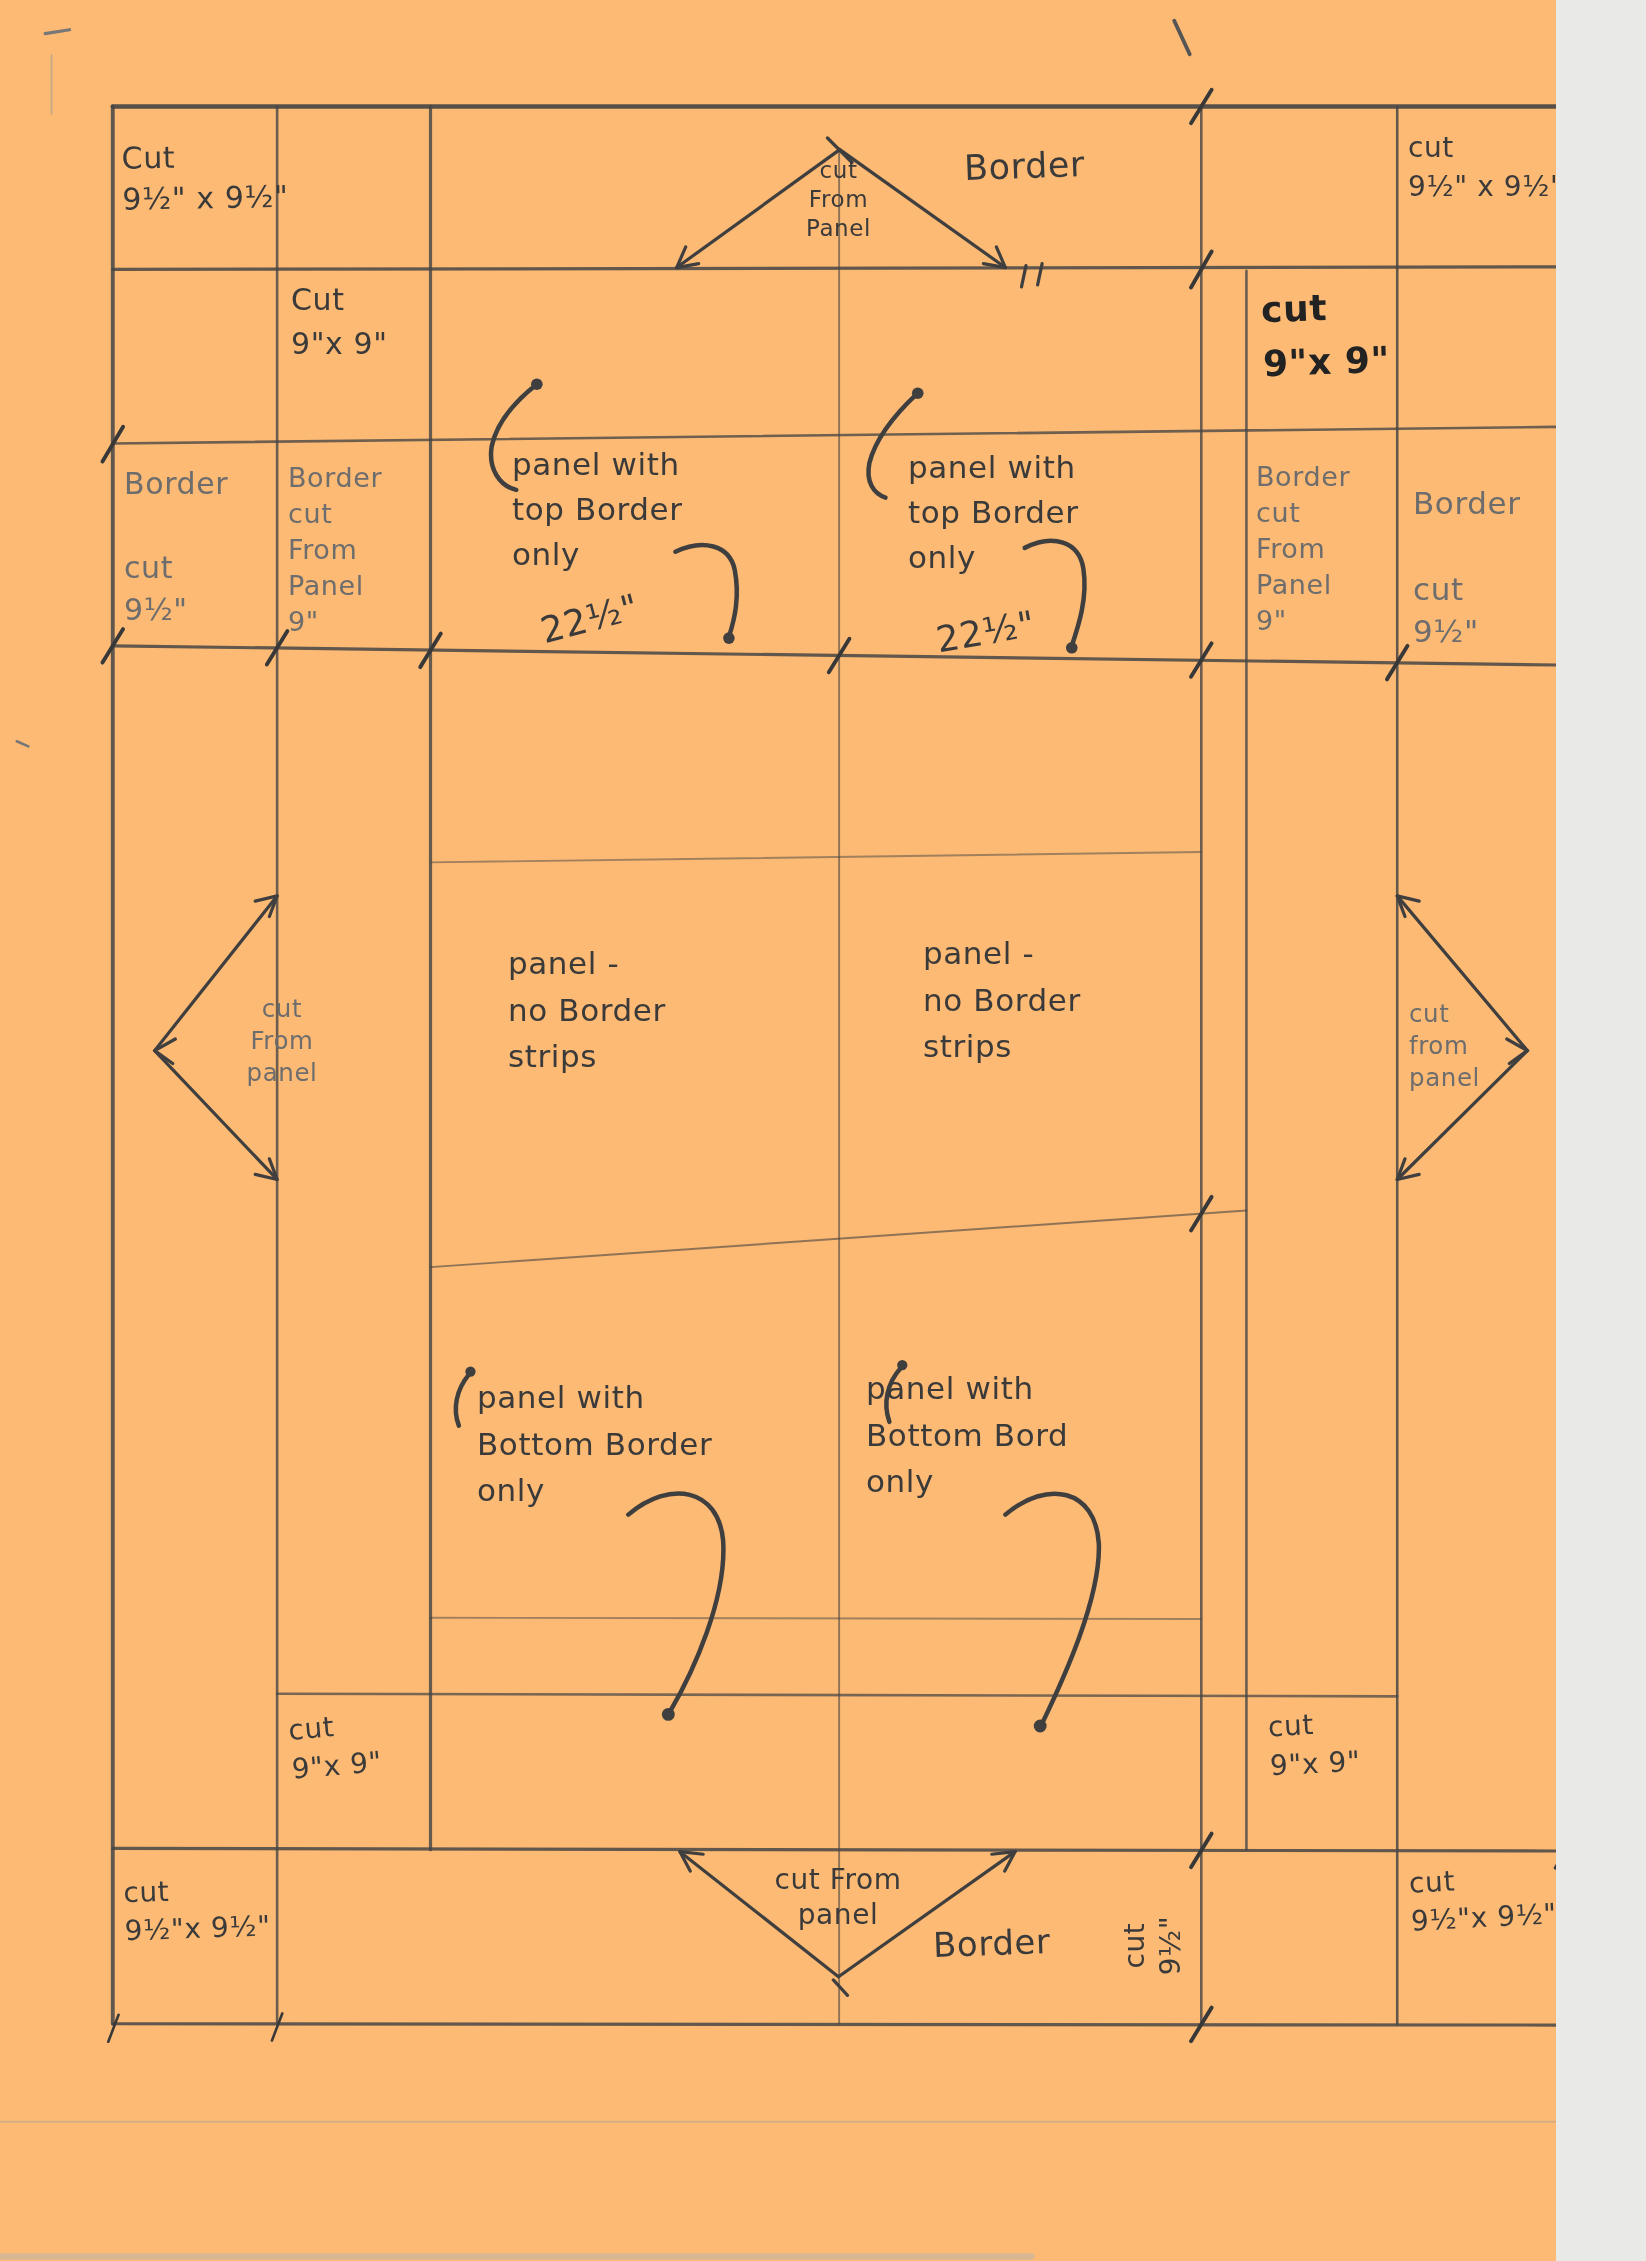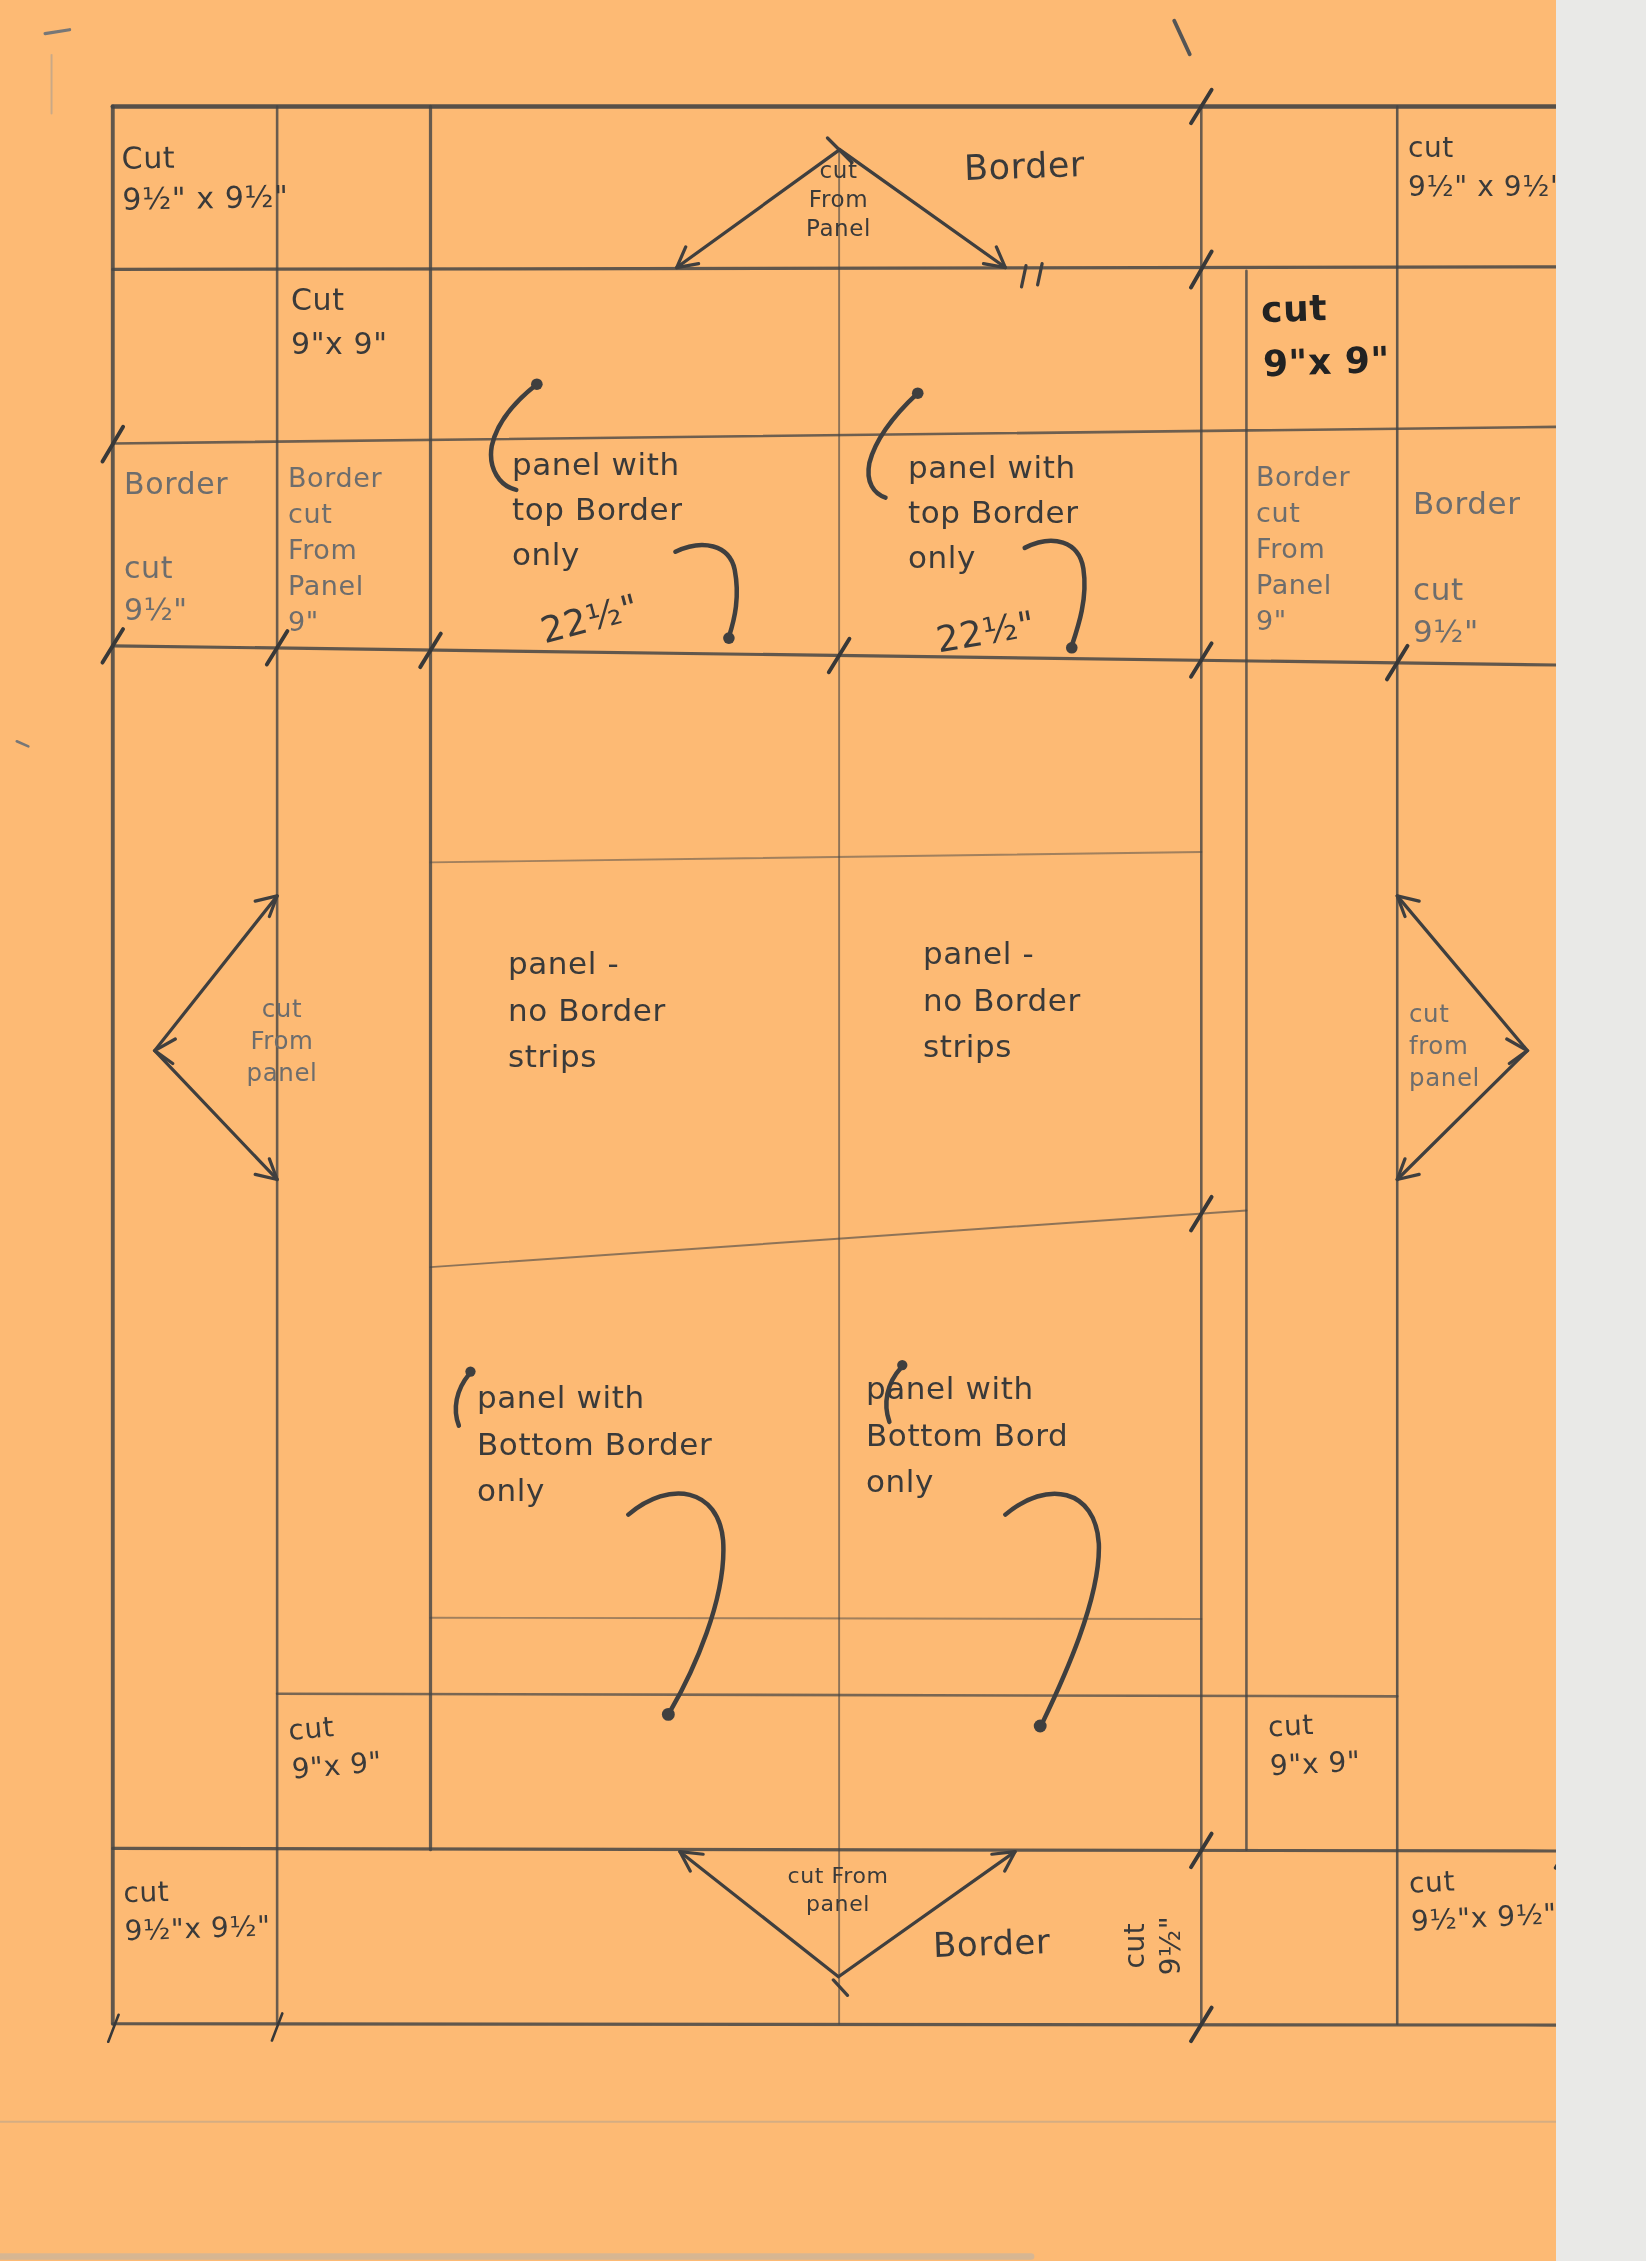--- a/index.html
+++ b/index.html
@@ -185,20 +185,20 @@
  only</div>
   <div class="lbl dark" style="left:866px;top:1365px;font-size:31px;line-height:1.5;">panel with
 Bottom Bord
  only</div>
 
   <div class="lbl dark" style="left:290px;top:1707px;font-size:28px;line-height:1.4;transform:rotate(-5deg);">cut
 9"x 9"</div>
   <div class="lbl dark" style="left:1269px;top:1705px;font-size:28px;line-height:1.4;transform:rotate(-3deg);">cut
 9"x 9"</div>
 
-  <div class="lbl dark center" style="left:722px;top:1862px;width:232px;font-size:22px;line-height:1.25;">cut From
+  <div class="lbl dark center" style="left:722px;top:1862px;width:232px;font-size:28px;line-height:1.25;">cut From
 panel</div>
   <div class="lbl dark" style="left:933px;top:1920px;font-size:34px;transform:rotate(-2deg);">Border</div>
   <div class="lbl dark center" style="left:1104px;top:1894px;width:129px;height:103px;font-size:28px;line-height:1.3;transform:rotate(-90deg);">cut
 9½"</div>
 
 </div>
 
 
 </body></html>

